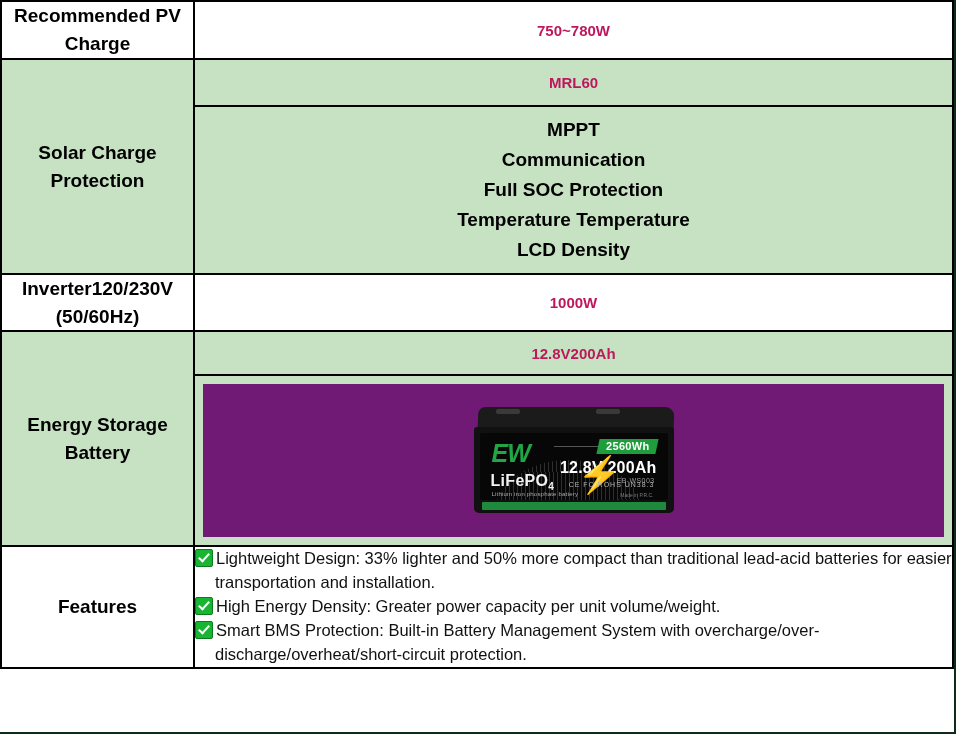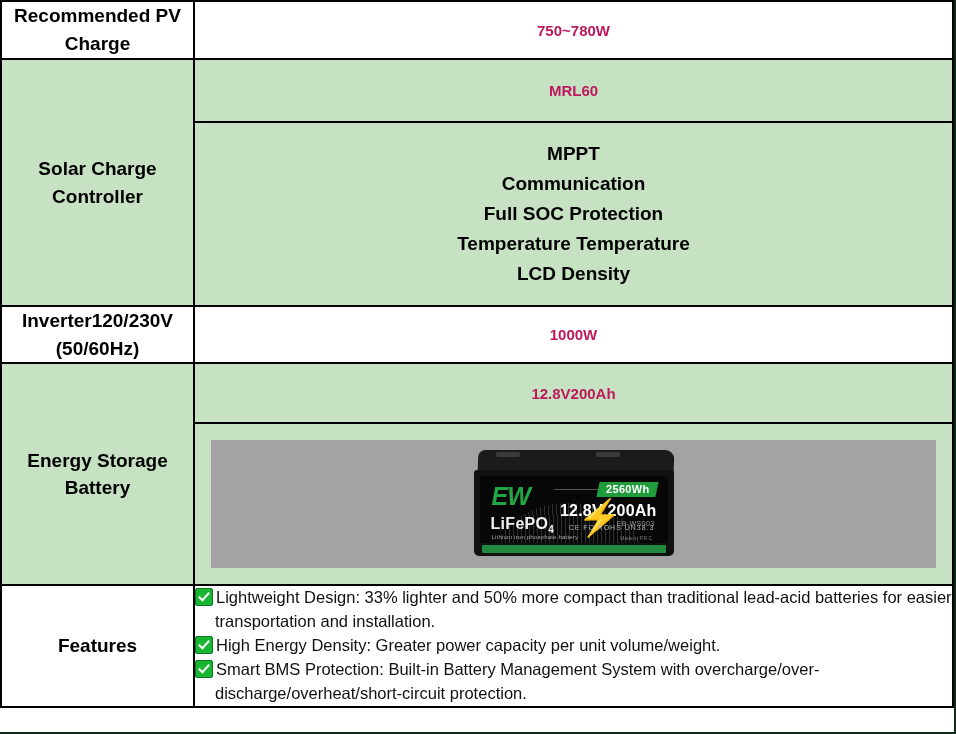--- a/index.html
+++ b/index.html
@@ -83,31 +83,31 @@
   .feature-list div { white-space: nowrap; }
 
   
   .sub {
     width: 100%;
     border-collapse: collapse;
     table-layout: fixed;
   }
   .sub td {
     border: none;
-    padding: 16px;
+    padding: 8px;
   }
   .sub tr + tr td { border-top: 2px solid #000000; }
 
   
   .battery-wrap {
-    height: 128px;
+    height: 153px;
     display: flex;
     align-items: center;
     justify-content: center;
-    background: #a3a3a3;
+    background: #701a75;
   }
   .battery {
     position: relative;
     width: 212px;
     height: 108px;
   }
   .bat-top {
     position: absolute;
     left: 10px;
     top: 0;
@@ -309,21 +309,21 @@
         <td class="label-cell row-white">
           <div>Recommended PV</div>
           <div>Charge</div>
         </td>
         <td class="value-cell row-white" style="height:56px;">750~780W</td>
       </tr>
 
       <tr>
         <td class="label-cell row-green">
           <div>Solar Charge</div>
-          <div>Controller</div>
+          <div>Protection</div>
         </td>
         <td class="row-green">
           <table class="sub">
             <tbody>
               <tr>
                 <td class="value-cell" style="height:29px;">MRL60</td>
               </tr>
               <tr>
                 <td class="feature-list" style="height:128px;">
                   <div>MPPT</div>

